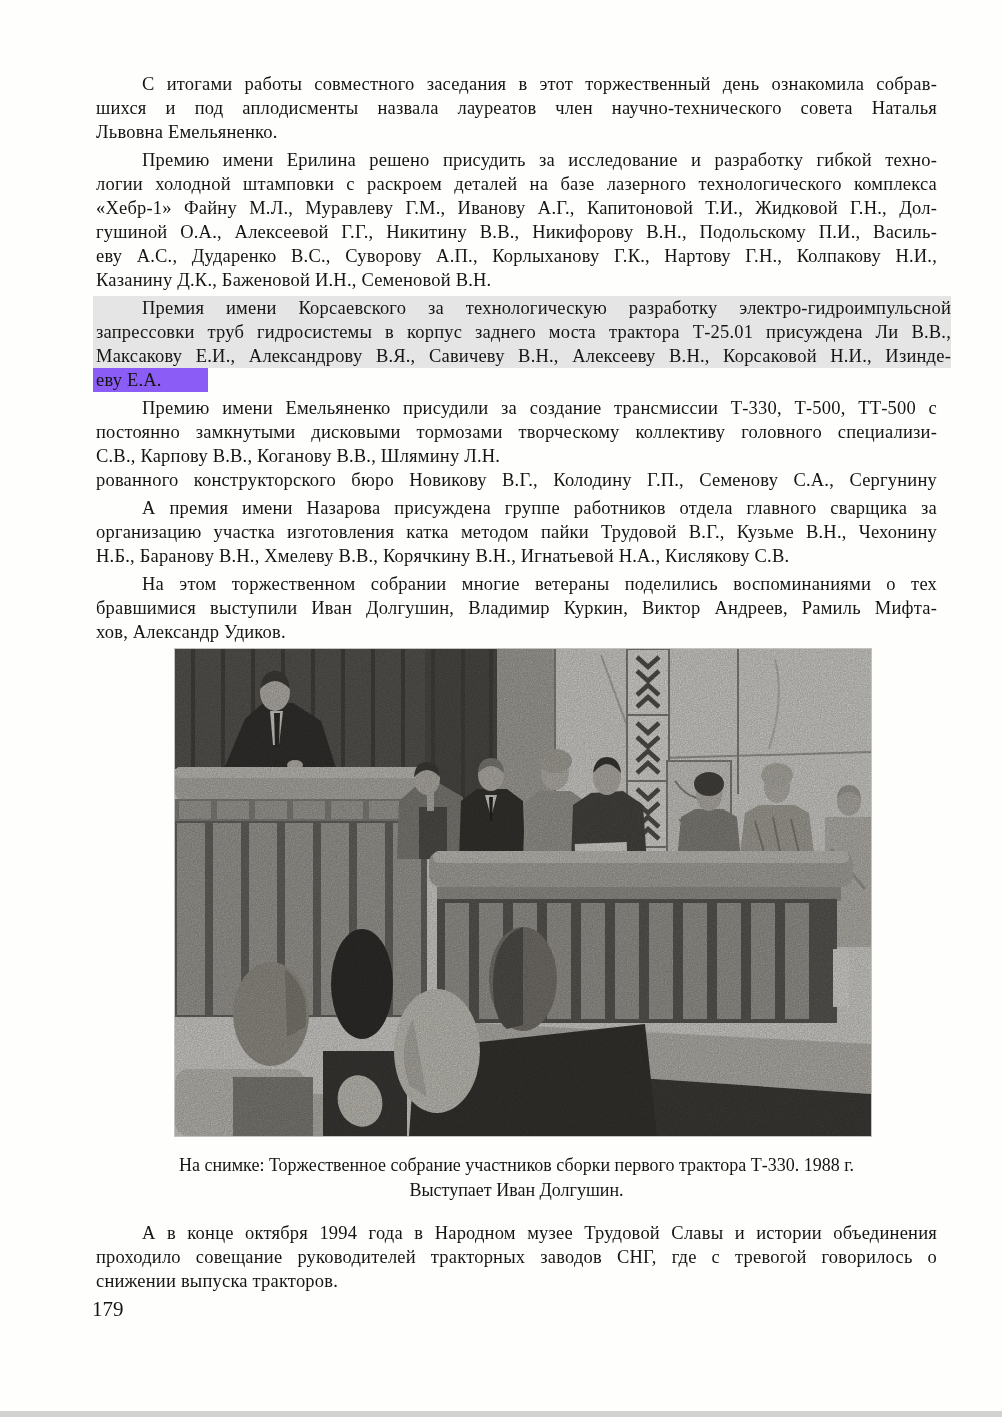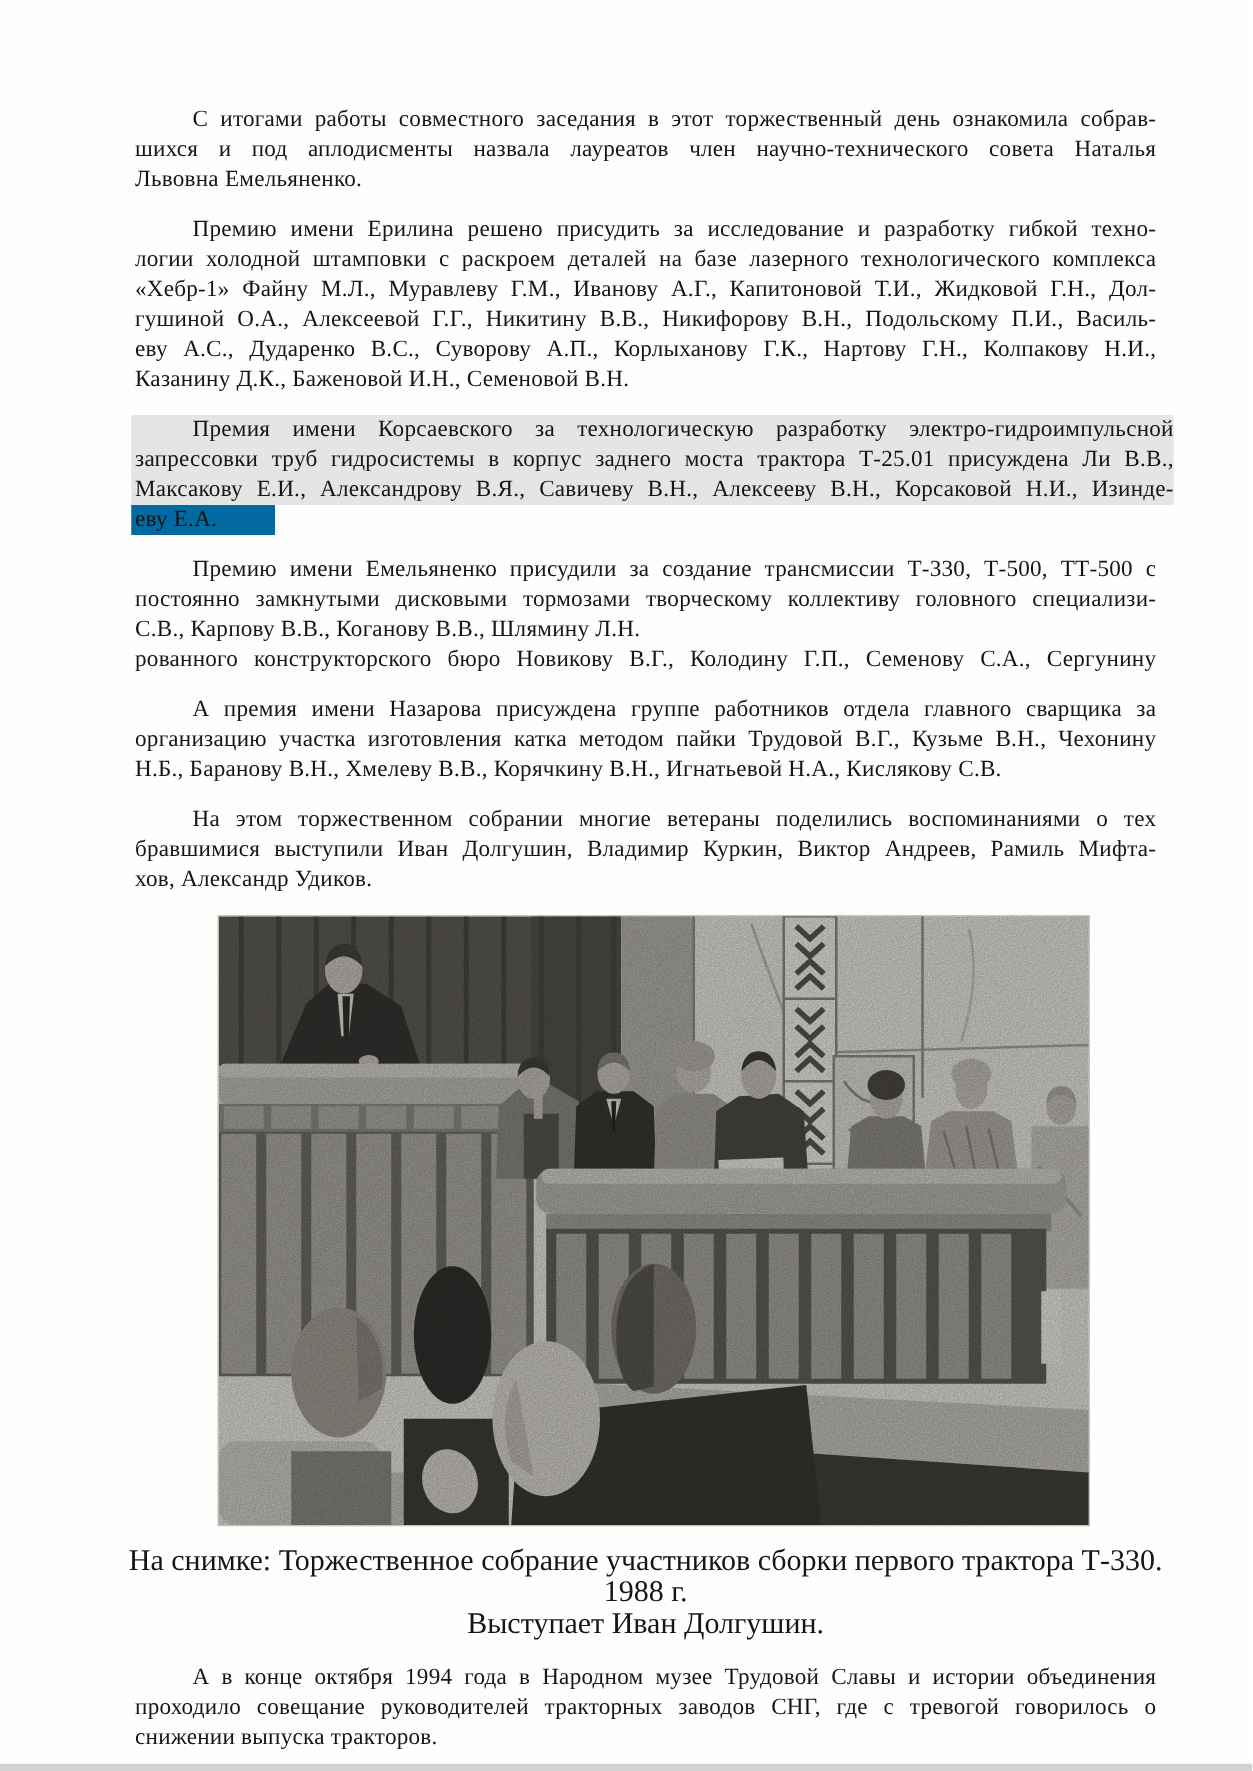--- a/index.html
+++ b/index.html
@@ -1,34 +1,34 @@
 <!DOCTYPE html>
 <html><head>
 <meta charset="utf-8">
 <style>
   html,body{margin:0;padding:0;background:#ffffff;}
   .page{
     position:relative;width:1002px;height:1417px;background:#fefefd;
     font-family:"Liberation Serif", serif;color:#171513;overflow:hidden;
   }
   .content{position:absolute;left:92px;top:68px;width:849px;}
-  .para{margin:16px;padding:0;}
+  .para{margin:4px;padding:0;}
   .line{
     font-size:18.5px;line-height:24px;
     text-align:justify;text-align-last:justify;
     letter-spacing:0.2px;
   }
   .line.ind{text-indent:46px;}
   .line.last{text-align-last:left;}
   .hl-line{background:#e5e5e5;margin-right:-14px;margin-left:-3px;padding-left:3px;}
-  .hl-part{background:#0369a1;display:inline-block;padding-right:46px;margin-left:-3px;padding-left:3px;}
+  .hl-part{background:#8b5cf6;display:inline-block;padding-right:46px;margin-left:-3px;padding-left:3px;}
   .photo-wrap{margin:4px 0 0 82px;width:696px;height:487px;border:1px solid #c6c3bd;background:#e9e7e2;}
   .photo-wrap svg{display:block;}
   .caption{margin-top:16px;text-align:center;}
-  .cap-line{font-size:24px;line-height:25px;text-align:center;}
+  .cap-line{font-size:18px;line-height:25px;text-align:center;}
   .after-photo{margin-top:18px;}
   .p8{margin-top:3px;}
   .page-number{margin-top:0;text-align:left;font-size:21px;line-height:24px;}
   .scan-edge-bottom{position:absolute;left:0;bottom:0;width:100%;height:6px;background:#d2d2d0;}
 </style>
 </head>
 <body>
 
 <div class="page">
   <div class="content">

